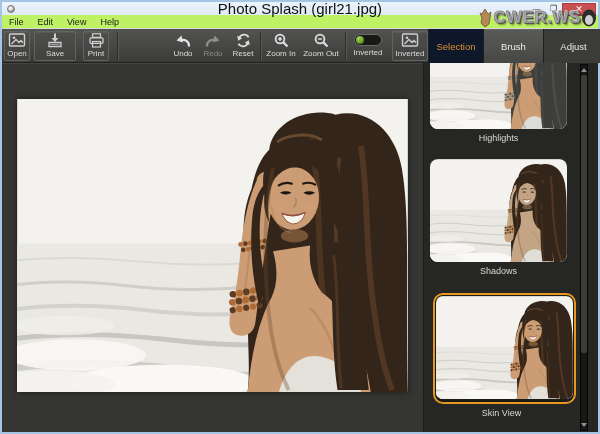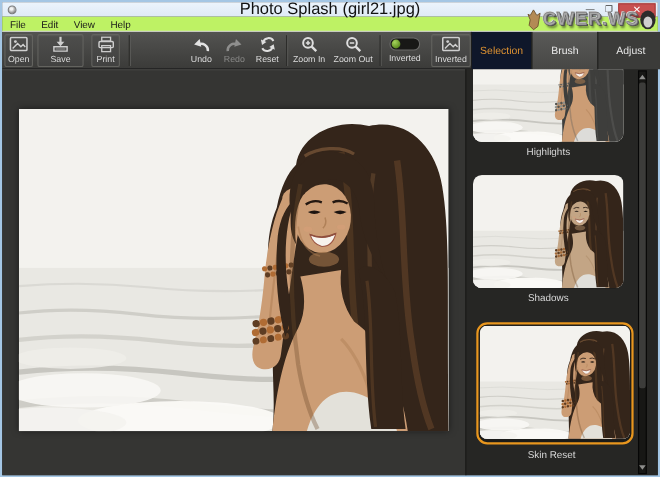--- a/index.html
+++ b/index.html
@@ -343,21 +343,21 @@
         </div>
         <div class="thumb-label">Shadows</div>
 
         <div class="t3">
           <div class="thumb-clip2">
             <svg class="photo" width="137" height="103">
                 <use href="#photosym"></use>
               </svg>
           </div>
         </div>
-        <div class="thumb-label tl3">Skin Reset</div>
+        <div class="thumb-label tl3">Skin View</div>
       </div>
 
       <div class="scrollbar">
         <div class="sb-arrow sb-up"></div>
         <div class="sb-thumb"></div>
         <div class="sb-arrow sb-down"></div>
       </div>
     </div>
   </div>
 

